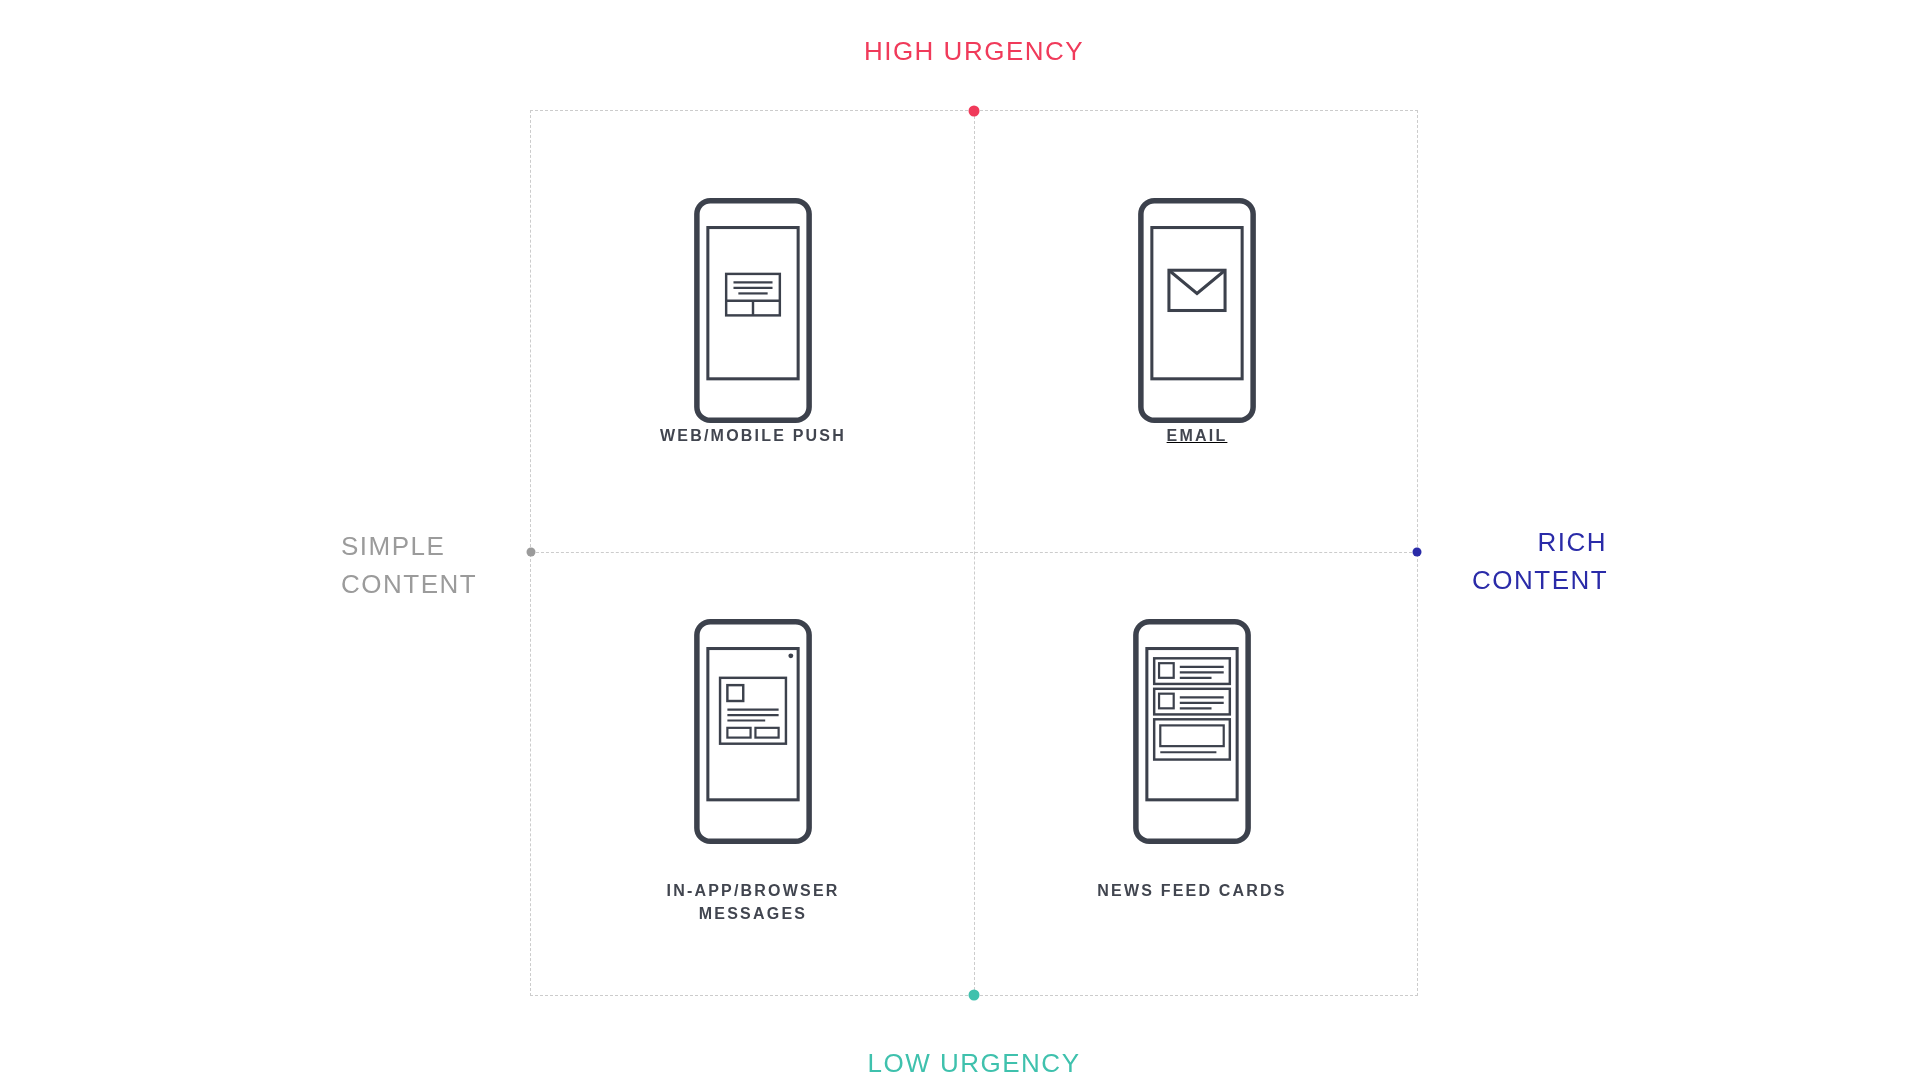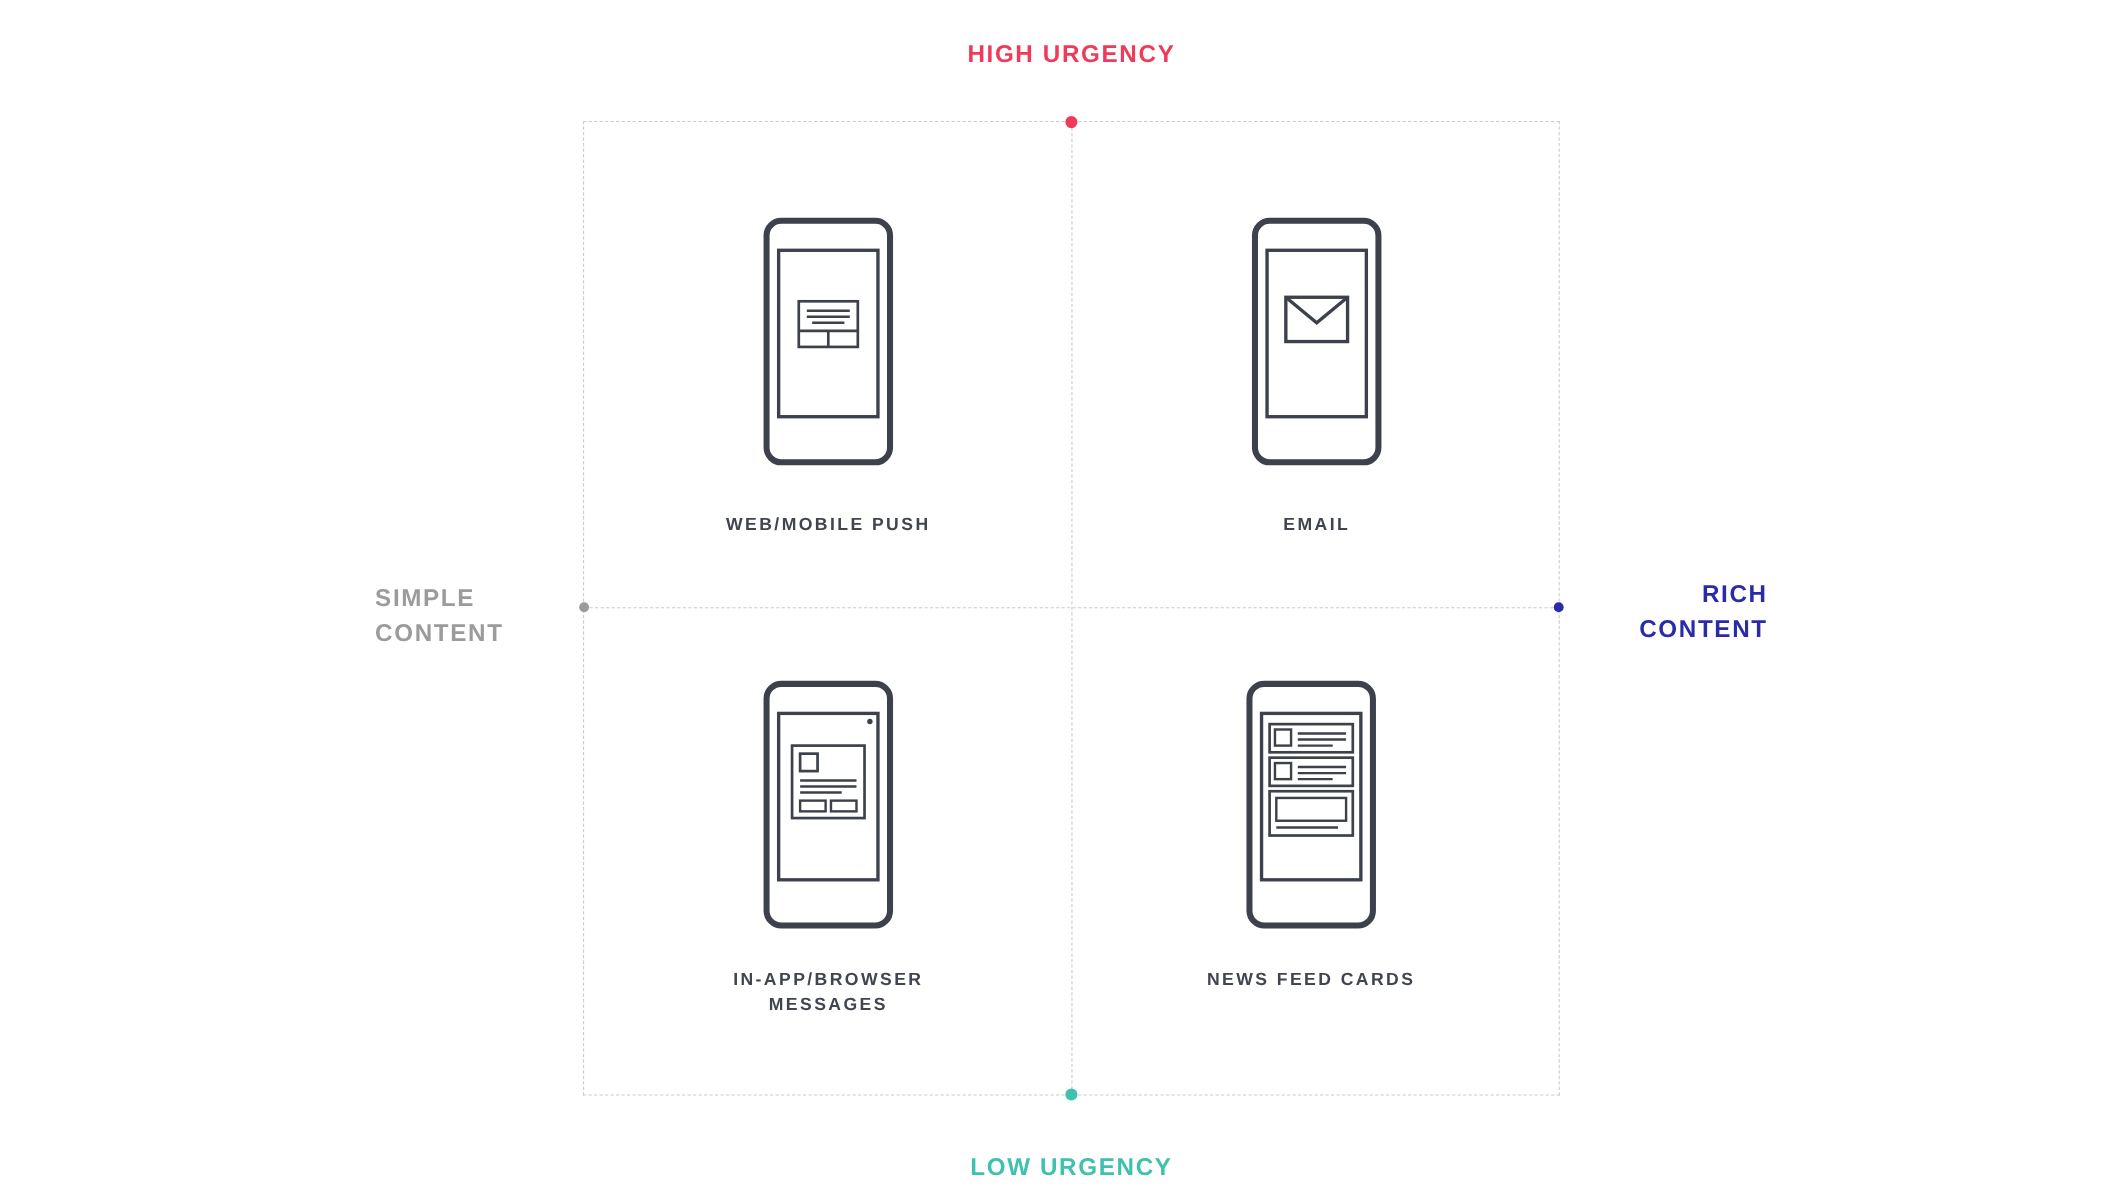--- a/index.html
+++ b/index.html
@@ -55,49 +55,48 @@
 
   
   .quad {
     position: absolute;
     display: flex;
     flex-direction: column;
     align-items: center;
     box-sizing: border-box;
   }
   .q-tl { left: 0;     top: 0;     width: 444px; height: 441px; padding-top: 86px; }
-  .q-tr { left: 444px; top: 0;     width: 444px; height: 441px; padding-top: 86px; }
+  .q-tr { left: 444px; top: 0;     width: 444px; height: 441px; padding-top: 86px; text-decoration: underline; }
   .q-bl { left: 0;     top: 441px; width: 444px; height: 445px; padding-top: 66px; }
   .q-br { left: 439px; top: 441px; width: 444px; height: 445px; padding-top: 66px; }
 
   .phone {
     display: block;
     width: 122px;
     height: 227px;
     color: var(--phone-outline, #3c414c);
   }
   .phone svg { display: block; width: 100%; height: 100%; }
 
   .q-label {
-    margin-top: 42px;
     max-width: 240px;
     text-align: center;
     font-size: 16px;
     font-weight: 700;
     letter-spacing: 2.2px;
     line-height: 1.45;
     color: var(--quadrant-label, #41454f);
   }
   .q-bl .q-label, .q-br .q-label { margin-top: 34px; }
 
   
   .axis-label {
     position: absolute;
-    font-size: 22px;
-    font-weight: 700;
+    font-size: 26px;
+    font-weight: 400;
     letter-spacing: 1.5px;
     line-height: 1.45;
   }
   .axis-top {
     left: 974px;
     top: 33px;
     transform: translateX(-50%);
     white-space: nowrap;
     color: var(--high-urgency, #f03a5a);
   }

